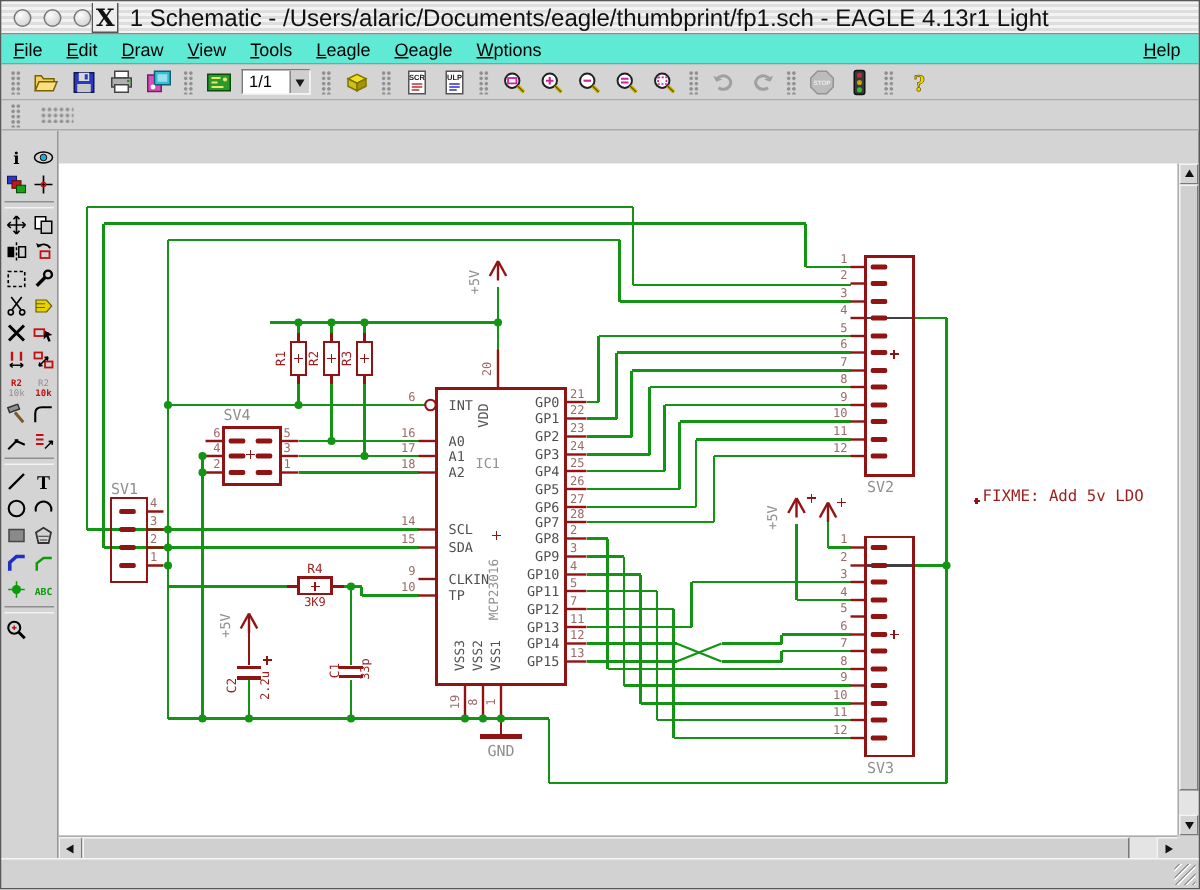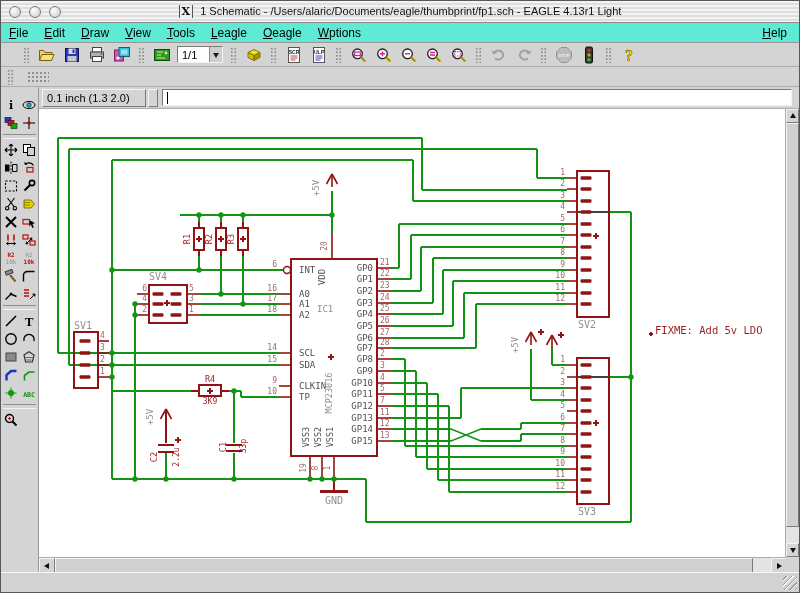--- a/index.html
+++ b/index.html
@@ -4,29 +4,29 @@
 <style>
   *{margin:0;padding:0;box-sizing:border-box}
   html,body{width:800px;height:593px;overflow:hidden}
   body{font-family:"Liberation Sans",sans-serif;background:#d4d4d4}
   .window{position:relative;width:800px;height:593px;background:#d4d4d4;border:1px solid #585858}
   .titlebar{position:absolute;left:0;top:0;width:100%;height:22px;
     background:repeating-linear-gradient(180deg,#f3f3f3 0 2px,#dedede 2px 4px);
     border-bottom:1px solid #8a8a8a;display:flex;align-items:center;z-index:5}
   .circle{width:12px;height:12px;border-radius:50%;border:1px solid #787878;
     background:radial-gradient(circle at 35% 30%,#fdfdfd,#cacaca);margin-left:8px;flex:none}
-  .title{position:absolute;left:60px;right:60px;text-align:center;font-size:11px;color:#101010;white-space:nowrap;overflow:hidden}
+  .title{position:absolute;left:60px;right:60px;font-size:16px;color:#101010;white-space:nowrap;overflow:hidden}
   .xicon{font-weight:bold;font-family:"DejaVu Serif",serif;margin-right:7px;border:1px solid #555;padding:0 2px;background:#eee}
   .menubar{position:absolute;top:22px;height:20px;width:100%;display:flex;align-items:center;
     background:#5eead4;border-bottom:1px solid #979797;font-size:12px;z-index:5}
   .mi{padding:2px 8px;color:#000}
   .ul{text-decoration:underline}
   .mhelp{margin-left:auto;margin-right:4px}
   .toolbar{position:absolute;top:42px;height:24px;width:100%;background:#d4d4d4;border-bottom:1px solid #ababab;
-    display:flex;align-items:center;padding-left:18px;z-index:5}
+    display:flex;align-items:center;padding-left:2px;z-index:5}
   .tbtn{width:25px;height:21px;display:flex;align-items:center;justify-content:center}
   .tbtn svg{width:18px;height:18px}
   .tbtn.disabled{opacity:.85}
   .grip{width:7px;height:16px;margin:0 4px;flex:none;
     background-image:radial-gradient(circle,#8f8f8f 1px,transparent 1.3px);background-size:3.5px 3.5px}
   .combo{display:flex;align-items:center;width:46px;height:17px;background:#fff;border:1px solid;
     border-color:#7a7a7a #f2f2f2 #f2f2f2 #7a7a7a;margin:0 3px;font-size:11px}
   .combo .val{flex:1;padding-left:4px}
   .cmbbtn{width:13px;align-self:stretch;background:#cfcfcf;border-left:1px solid #8a8a8a;
     display:flex;align-items:center;justify-content:center}
@@ -434,28 +434,20 @@
         <div class="ptool">
           <svg viewBox="0 0 14 14">
             <circle cx="5.5" cy="5.5" r="4" fill="none" stroke="#000" stroke-width="1.4"></circle>
             <path d="M8.5 8.5l4 4" stroke="#000" stroke-width="2" fill="none"></path>
             <path d="M4 5.5h3M5.5 4v3" stroke="#c01010" fill="none"></path>
           </svg>
         </div>
       </div>
   </div>
 
-  <div class="paramrow">
-    <div class="gridlabel">0.1 inch (1.3 2.0)</div>
-    <div class="minisep"></div>
-    <div class="cmdline">
-      <span class="caret"></span>
-      <span></span>
-    </div>
-  </div>
 
   <div class="canvas">
     <svg id="schsvg" width="748" height="448" viewBox="38 108 748 448">
         <g shape-rendering="crispEdges">
           <line x1="57" y1="137" x2="421" y2="137" stroke="#149414" stroke-width="1.5"></line>
           <line x1="421" y1="137" x2="421" y2="189" stroke="#149414" stroke-width="1.5"></line>
           <line x1="421" y1="189" x2="566" y2="189" stroke="#149414" stroke-width="1.5"></line>
           <line x1="68" y1="148" x2="536" y2="148" stroke="#149414" stroke-width="1.5"></line>
           <line x1="536" y1="148" x2="536" y2="177" stroke="#149414" stroke-width="1.5"></line>
           <line x1="536" y1="177" x2="566" y2="177" stroke="#149414" stroke-width="1.5"></line>

